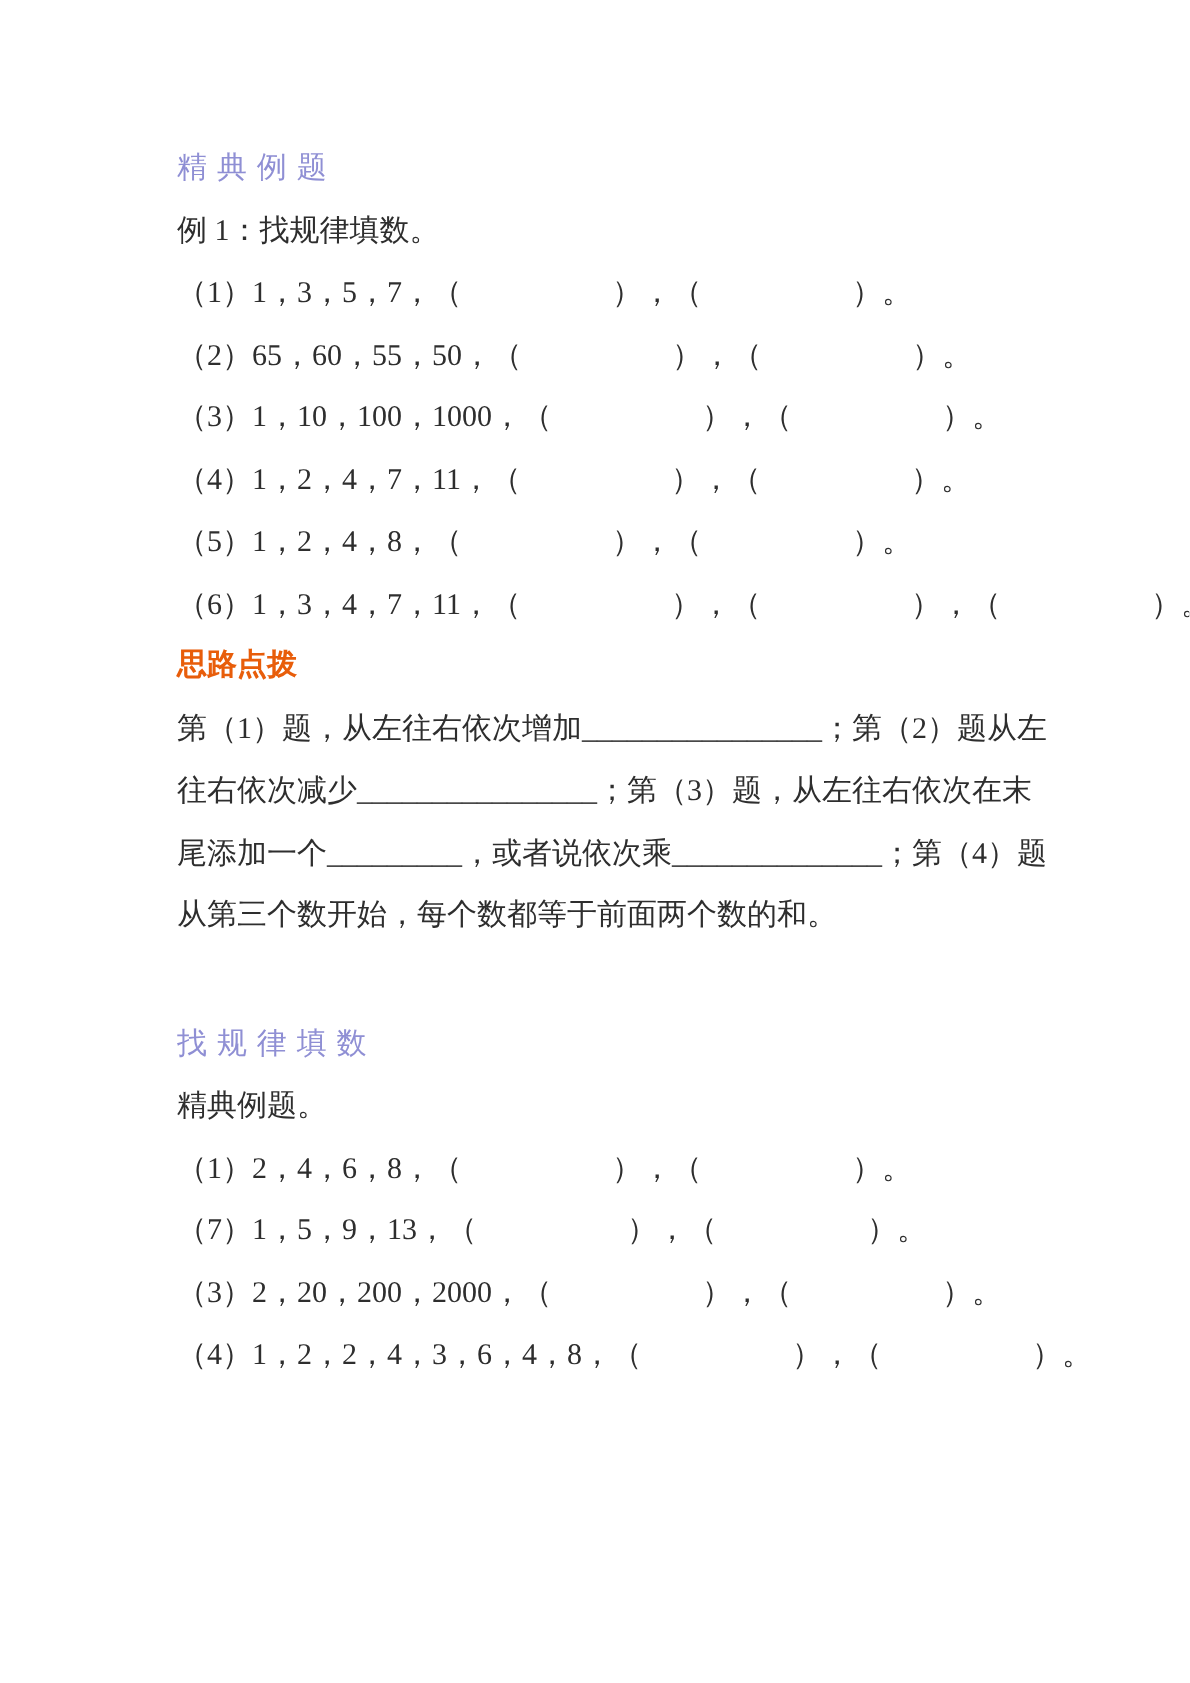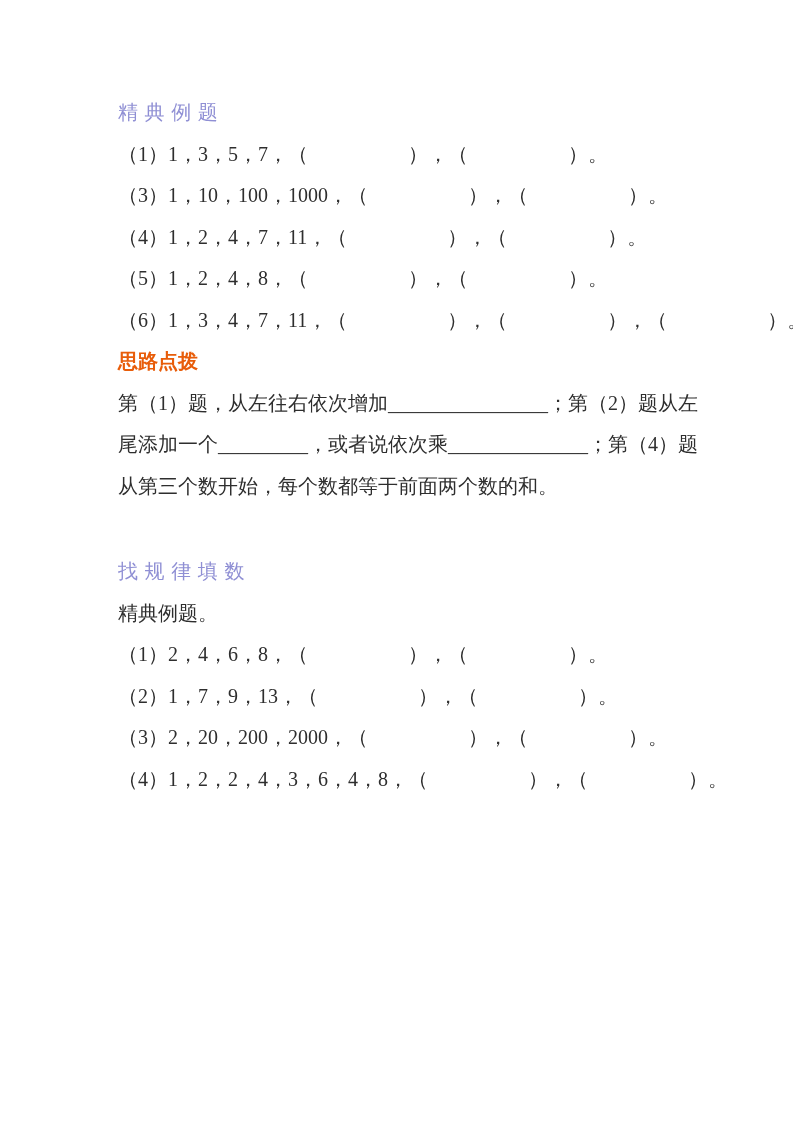--- a/index.html
+++ b/index.html
@@ -26,46 +26,49 @@
     letter-spacing: 0.33em;
     white-space: nowrap;
   }
   .section-heading.practice {
     margin-top: 44px;
   }
   .tips-heading {
     line-height: 41.5px;
     color: var(--tips, #e85d0a);
     font-weight: bold;
-    font-family: Liberation Sans, sans-serif;
+    font-family: Liberation Mono, monospace;
     white-space: nowrap;
   }
 </style>
 </head>
 <body>
 
 <div class="page">
   <div class="content">
 
     <div class="section-heading">精典例题</div>
+    <div class="line">例 1：找规律填数。</div>
 
     <div class="line">（1）1，3，5，7，（　　　　　），（　　　　　）。</div>
+    <div class="line">（2）65，60，55，50，（　　　　　），（　　　　　）。</div>
     <div class="line">（3）1，10，100，1000，（　　　　　），（　　　　　）。</div>
     <div class="line">（4）1，2，4，7，11，（　　　　　），（　　　　　）。</div>
     <div class="line">（5）1，2，4，8，（　　　　　），（　　　　　）。</div>
     <div class="line">（6）1，3，4，7，11，（　　　　　），（　　　　　），（　　　　　）。</div>
 
     <div class="tips-heading">思路点拨</div>
 
     <div class="line">第（1）题，从左往右依次增加________________；第（2）题从左</div>
+    <div class="line">往右依次减少________________；第（3）题，从左往右依次在末</div>
     <div class="line">尾添加一个_________，或者说依次乘______________；第（4）题</div>
     <div class="line">从第三个数开始，每个数都等于前面两个数的和。</div>
 
     <div class="section-heading practice">找规律填数</div>
     <div class="line">精典例题。</div>
 
     <div class="line">（1）2，4，6，8，（　　　　　），（　　　　　）。</div>
-    <div class="line">（2）1，7，9，13，（　　　　　），（　　　　　）。</div>
+    <div class="line">（7）1，5，9，13，（　　　　　），（　　　　　）。</div>
     <div class="line">（3）2，20，200，2000，（　　　　　），（　　　　　）。</div>
     <div class="line">（4）1，2，2，4，3，6，4，8，（　　　　　），（　　　　　）。</div>
 
   </div>
 </div>
 
 </body></html>

